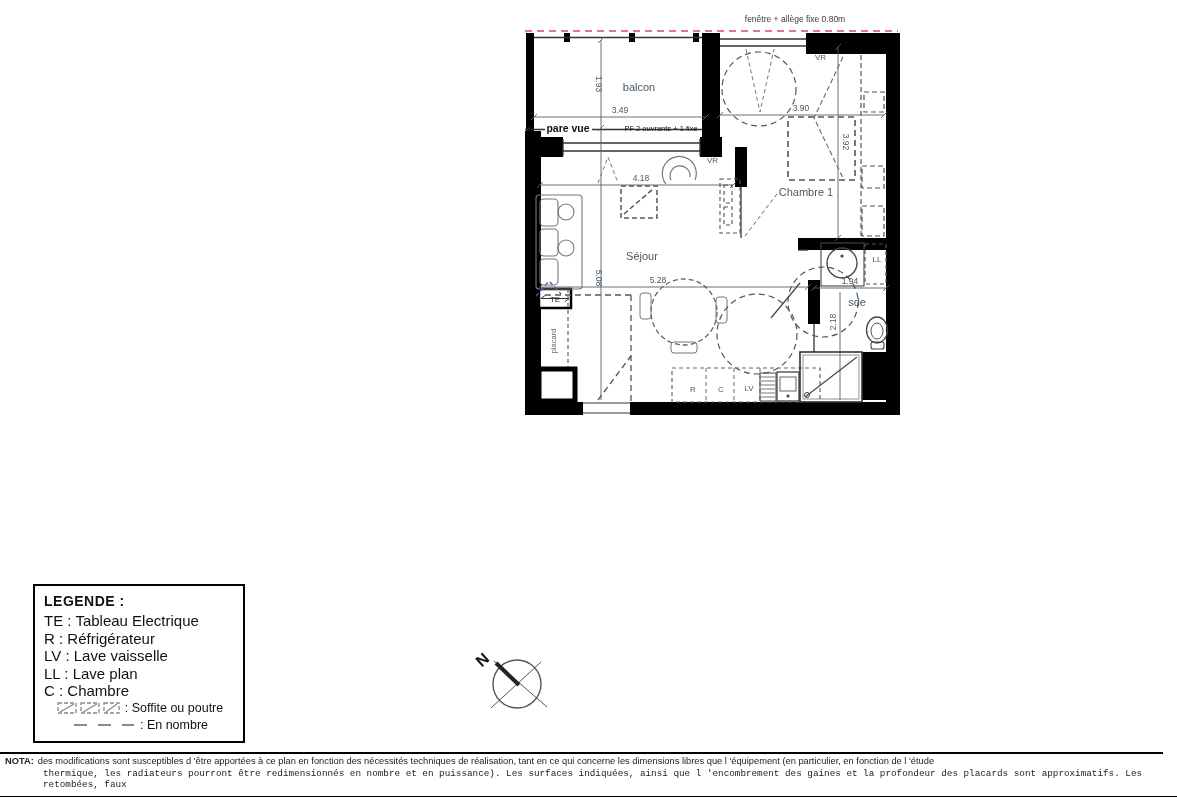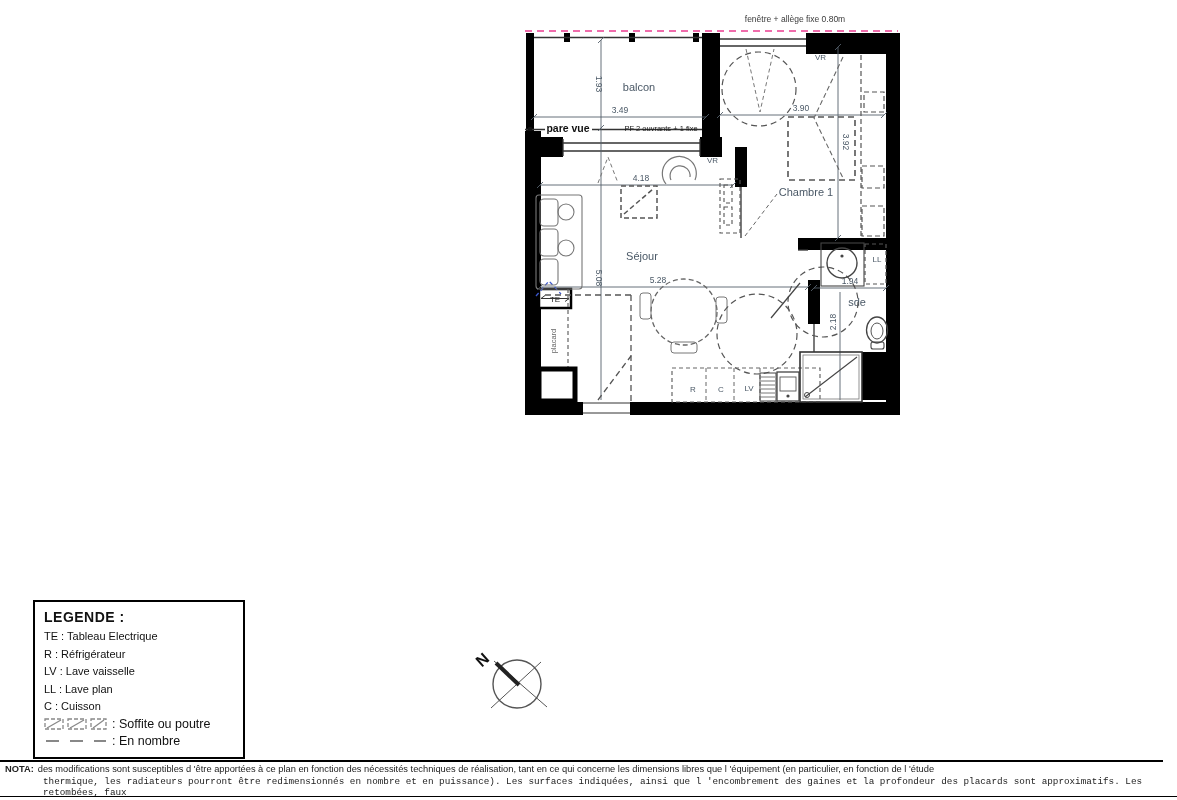--- a/index.html
+++ b/index.html
@@ -5,29 +5,29 @@
   html,body{margin:0;padding:0;background:#fff;}
   body{width:1177px;height:800px;position:relative;overflow:hidden;
        font-family:"Liberation Sans",sans-serif;color:#111;}
   #plan-svg{position:absolute;left:0;top:0;}
   svg text{font-family:"Liberation Sans",sans-serif;}
   .room-label{fill:#4a5866;font-size:11px;}
   .small-label{fill:#4a5866;font-size:8px;}
   .dim-label{fill:#4a5866;font-size:8.5px;}
   .black-label{fill:#1a1a1a;font-size:7.5px;}
   
-  .legend{position:absolute;left:33px;top:600px;width:192px;
+  .legend{position:absolute;left:33px;top:584px;width:192px;
           border:2px solid #000;background:#fff;padding:5px 7px 7px 9px;}
   .legend .title{font-weight:bold;font-size:14px;letter-spacing:.5px;margin:2px 0 3px 0;}
-  .legend .row{font-size:11px;line-height:17.5px;white-space:nowrap;}
-  .legend .symrow{display:flex;align-items:center;font-size:12.5px;line-height:17px;white-space:nowrap;}
+  .legend .row{font-size:15px;line-height:17.5px;white-space:nowrap;}
+  .legend .symrow{display:flex;align-items:center;font-size:12.5px;line-height:17px;white-space:nowrap;justify-content:center;}
   .legend .symrow svg{margin-right:2px;}
   
   .nota{position:absolute;left:0;top:752px;width:1163px;border-top:2px solid #000;
-        font-size:9.3px;line-height:11.6px;color:#222;margin-top:8px;}
+        font-size:9.3px;line-height:11.6px;color:#222;}
   .nota-inner{padding:2px 6px 0 5px;}
   .nota .l1 b{margin-right:4px;}
   .nota .cont{padding-left:38px;font-family:Liberation Mono, monospace;}
   .nota-bottomline{position:absolute;left:0;top:796px;width:1177px;border-top:1.5px solid #000;}
 </style>
 </head>
 <body>
 
 <svg id="plan-svg" width="1177" height="800" viewBox="0 0 1177 800">
 
@@ -250,21 +250,21 @@
     <text x="486" y="664" font-size="16" font-weight="bold" fill="#111" text-anchor="middle" transform="rotate(-42 486 664)">N</text>
   </g>
 </svg>
 
 <div class="legend">
   <div class="title">LEGENDE :</div>
   <div class="row">TE : Tableau Electrique</div>
   <div class="row">R : Réfrigérateur</div>
   <div class="row">LV : Lave vaisselle</div>
   <div class="row">LL : Lave plan</div>
-  <div class="row">C : Cuisson</div>
+  <div class="row">C : Chambre</div>
   <div class="symrow">
     <svg width="66" height="14">
       <g fill="none" stroke="#888" stroke-width="1.3">
         <rect x="1" y="2" width="18" height="10" stroke-dasharray="4,2"></rect>
         <line x1="3" y1="11" x2="17" y2="3"></line>
         <rect x="24" y="2" width="18" height="10" stroke-dasharray="4,2"></rect>
         <line x1="26" y1="11" x2="40" y2="3"></line>
         <rect x="47" y="2" width="15" height="10" stroke-dasharray="4,2"></rect>
         <line x1="49" y1="11" x2="60" y2="3"></line>
       </g>

